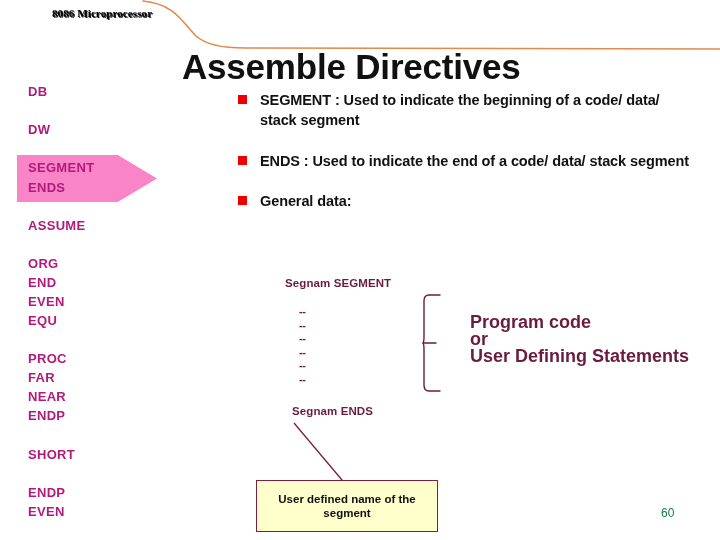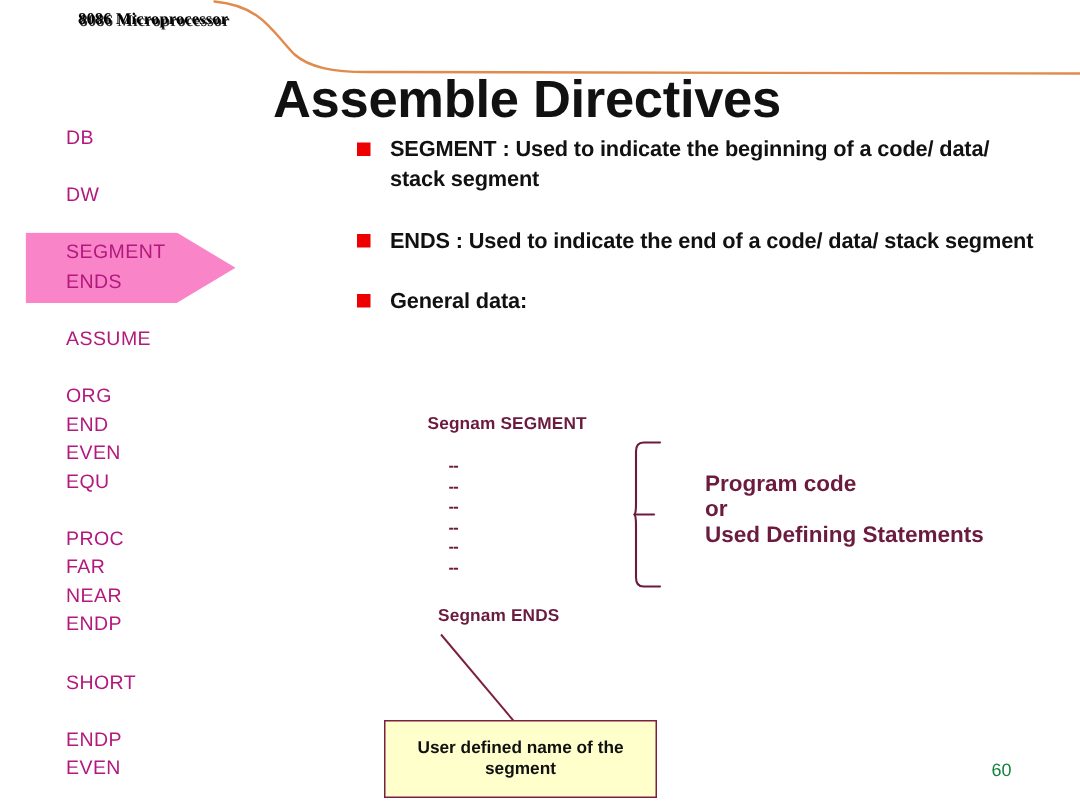--- a/index.html
+++ b/index.html
@@ -58,23 +58,23 @@
 
   
   .sidebar {
     position: absolute;
     left: 0;
     top: 78px;
     width: 175px;
   }
   .side-item {
     position: absolute;
-    left: 44px;
+    left: 28px;
     font-size: 13px;
-    font-weight: normal;
+    font-weight: bold;
     color: #b3197d;
     letter-spacing: 0.3px;
     white-space: nowrap;
   }
   .arrow-banner {
     position: absolute;
     left: 17px;
     top: 77px;
     width: 140px;
     height: 47px;
@@ -157,21 +157,21 @@
   }
   .brace {
     position: absolute;
     left: 142px;
     top: 22px;
   }
   .code-note {
     position: absolute;
     left: 190px;
     top: 42px;
-    font-size: 15px;
+    font-size: 18px;
     font-weight: bold;
     color: #6b1b3e;
     line-height: 17px;
     white-space: nowrap;
   }
 
   
   .leader {
     position: absolute;
     left: 290px;
@@ -273,21 +273,21 @@
     </div>
 
     <svg class="brace" width="32" height="98" viewBox="0 0 32 98">
       <path d="M 18 1 L 7 1 Q 2 1 2 7 L 2 42 Q 2 48 1 49 Q 2 50 2 56 L 2 91 Q 2 97 7 97 L 18 97" fill="none" stroke="#6b1b3e" stroke-width="1.4" stroke-linecap="round" stroke-linejoin="round"></path>
       <path d="M 1 49 L 14 49" fill="none" stroke="#6b1b3e" stroke-width="1.4" stroke-linecap="round"></path>
     </svg>
 
     <div class="code-note">
       <div>Program code</div>
       <div>or</div>
-      <div>Used Defining Statements</div>
+      <div>User Defining Statements</div>
     </div>
 
     <div class="seg-close">Segnam ENDS</div>
   </div>
 
   <svg class="leader" width="80" height="70" viewBox="0 0 80 70">
     <line x1="4" y1="3" x2="57" y2="66" stroke="#7b2040" stroke-width="1.3"></line>
   </svg>
 
   <div class="callout">

